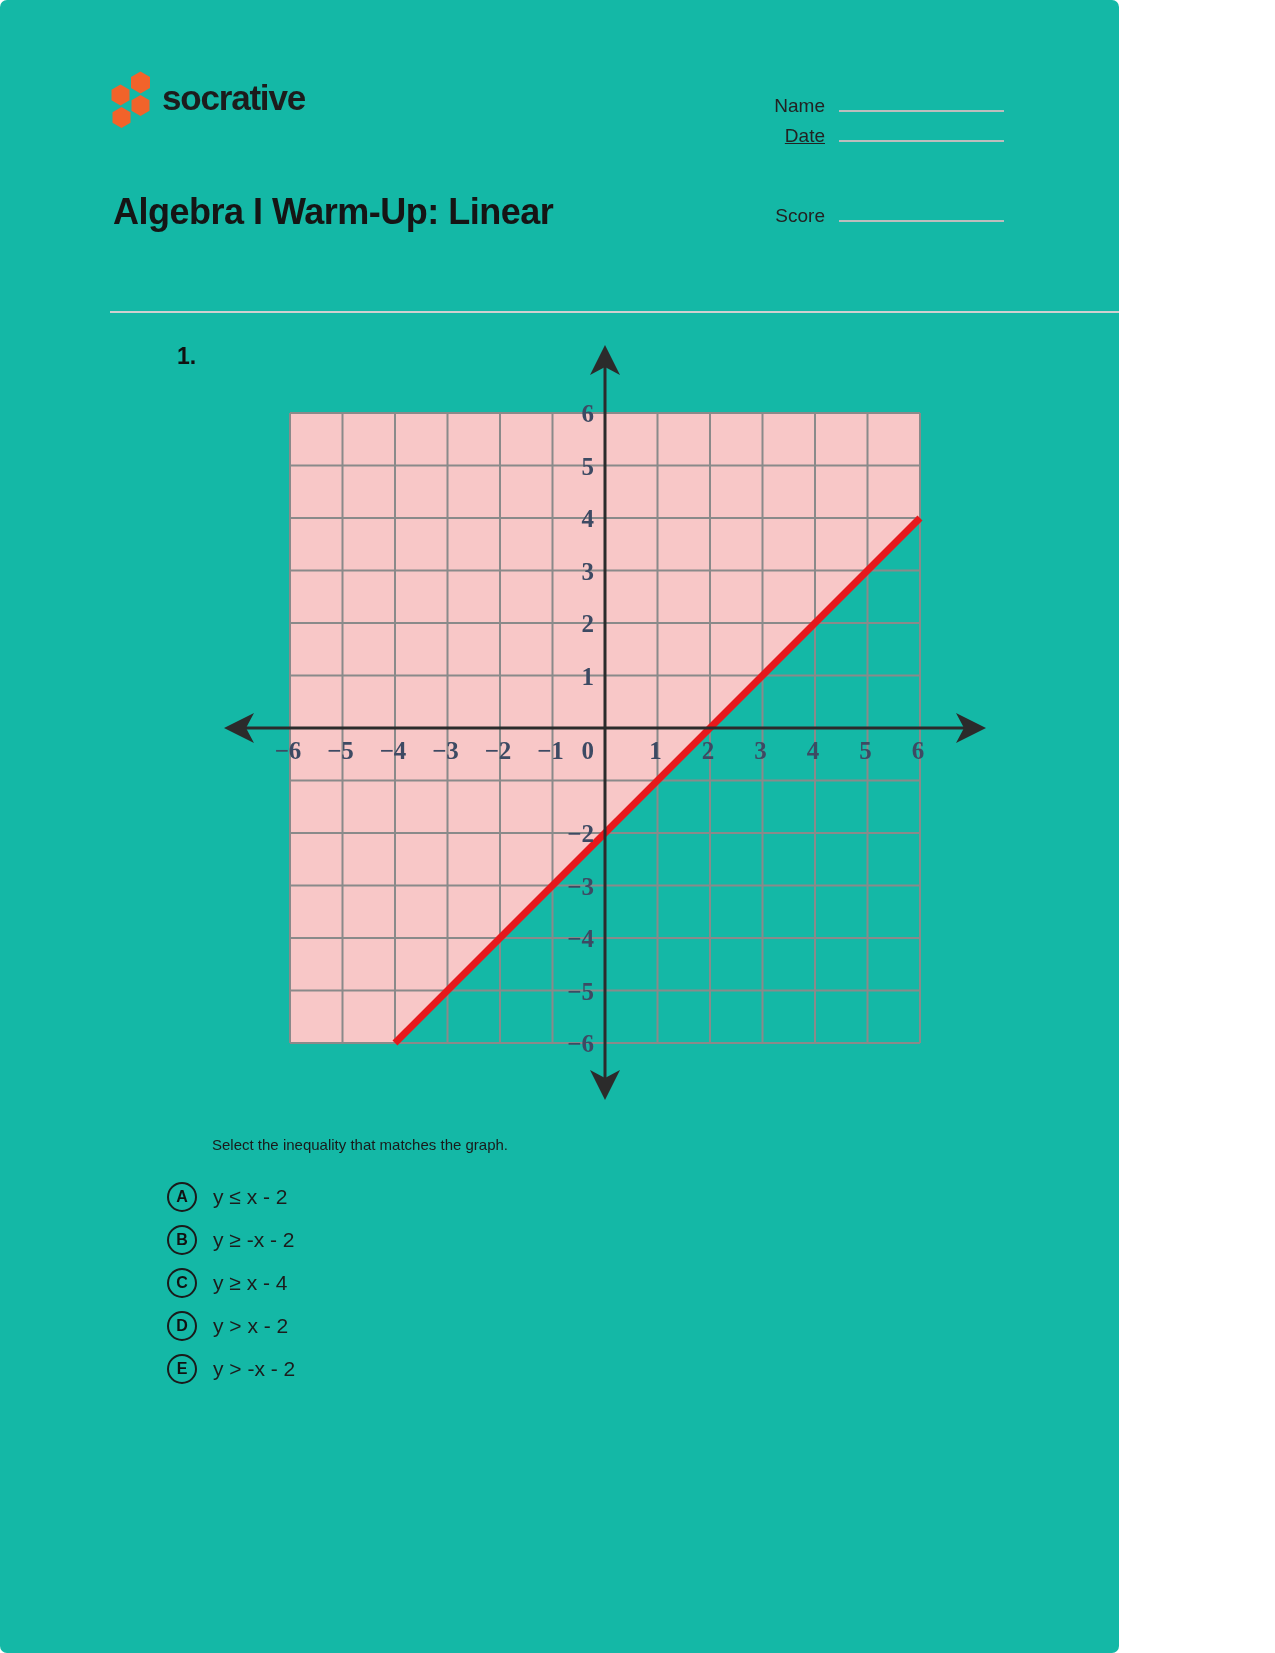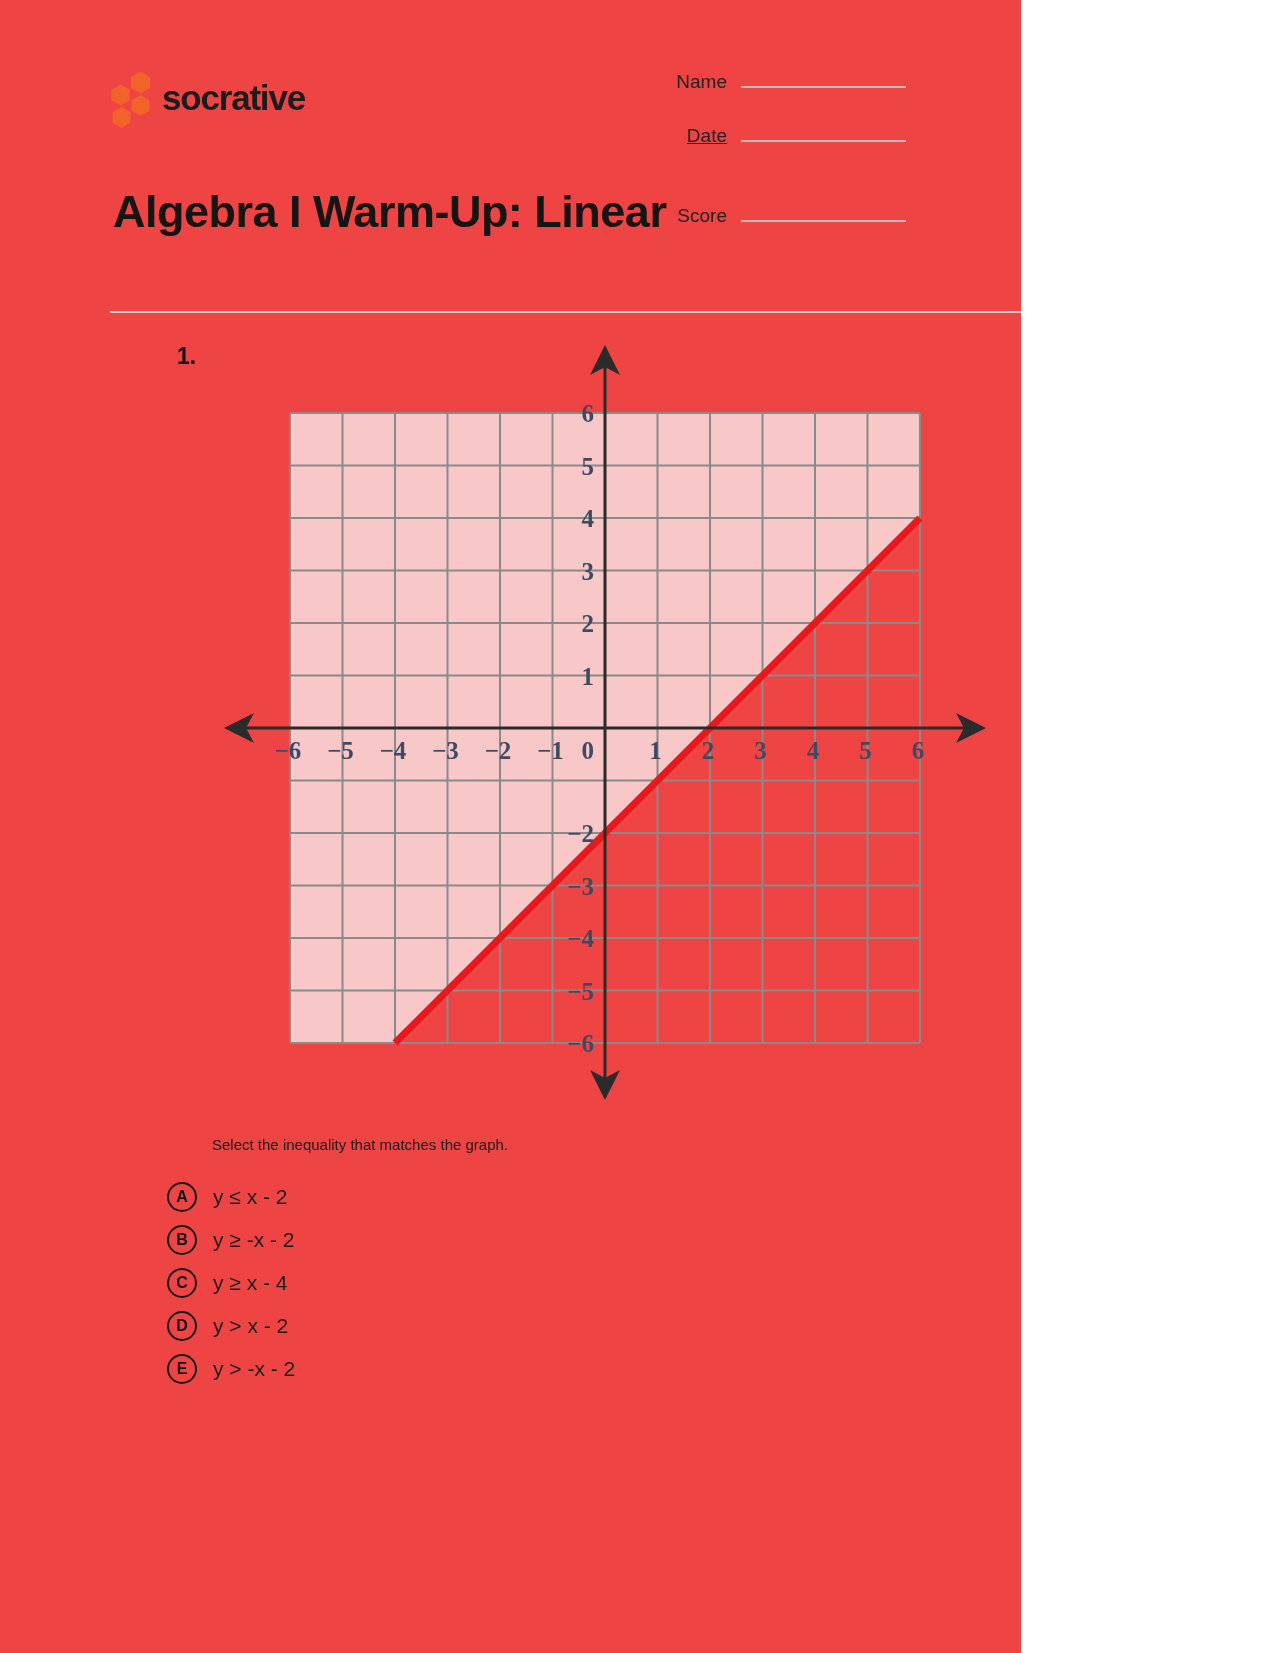--- a/index.html
+++ b/index.html
@@ -1,33 +1,33 @@
 <!DOCTYPE html>
 <html><head>
 <meta charset="utf-8">
 <style>
   html,body{margin:0;padding:0;background:#ffffff;}
-  .page{position:relative;width:1021px;height:1653px;background:#ef4444;
-        font-family:"Liberation Sans",sans-serif;overflow:hidden;color:#1b1b1b;}
+  .page{position:relative;width:1119px;height:1653px;background:#14b8a6;
+        font-family:"Liberation Sans",sans-serif;overflow:hidden;color:#1b1b1b;border-radius:7px;}
 
   
   .logo-hex-svg{position:absolute;left:108px;top:68px;width:46px;height:64px;}
   .wordmark{position:absolute;left:162px;top:78px;font-size:35px;font-weight:700;
             letter-spacing:-1.2px;color:#1c1c1c;}
 
   
   .field-row{position:absolute;right:115px;width:300px;display:flex;align-items:baseline;
              justify-content:flex-end;gap:14px;font-size:19px;color:#222;}
   .field-row .blank{width:165px;height:18px;border-bottom:2px solid #bdbdbd;}
-  .row-name{top:68px;}
+  .row-name{top:92px;}
   .row-date{top:122px;text-decoration:underline;}
   .row-score{top:202px;}
 
   
-  .title{position:absolute;left:113px;top:180px;font-size:45px;line-height:64px;
+  .title{position:absolute;left:113px;top:180px;font-size:36px;line-height:64px;
          font-weight:700;color:#151515;letter-spacing:-0.5px;}
 
   .divider{position:absolute;left:110px;top:311px;width:1058px;border-top:2px solid #d0d0d0;}
 
   .q-number{position:absolute;left:177px;top:343px;font-size:23px;font-weight:700;color:#111;}
 
   #graph{position:absolute;left:200px;top:330px;width:800px;height:790px;}
 
   .prompt{position:absolute;left:212px;top:1136px;font-size:15px;color:#1a1a1a;}
 

